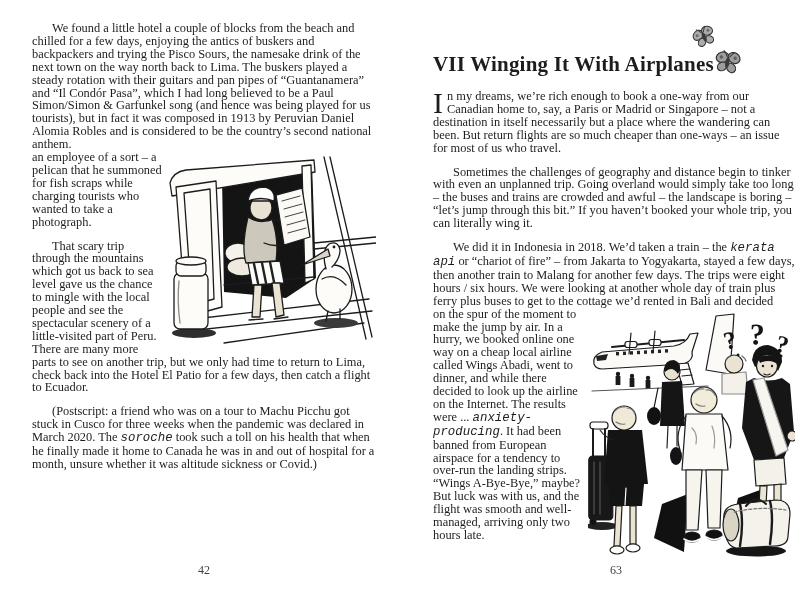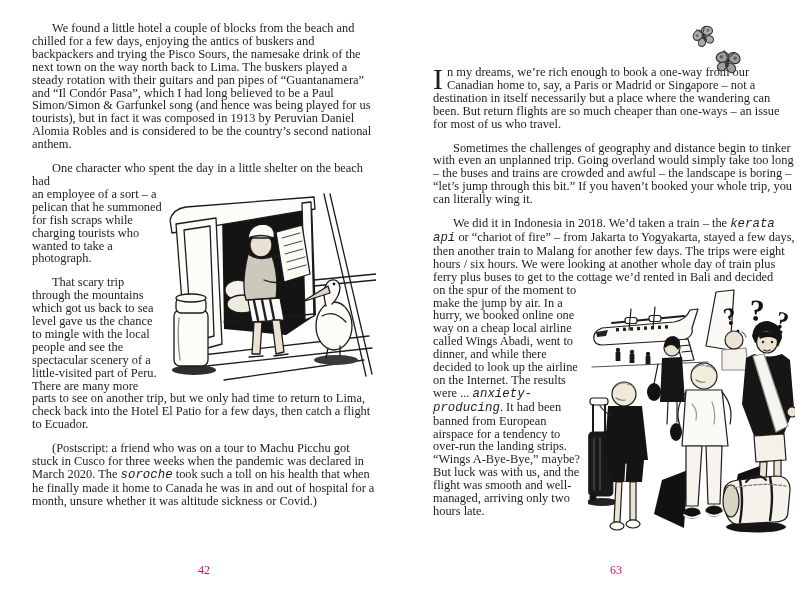--- a/index.html
+++ b/index.html
@@ -23,32 +23,31 @@
   .illu svg{display:block;width:100%;height:100%;}
   .chapterHead{position:relative;padding-top:30px;margin-bottom:14px;}
   .chapterTitle{
     font-size:21px;line-height:24px;font-weight:bold;margin:0;
     font-family:"Liberation Serif","DejaVu Serif",serif;letter-spacing:.2px;
   }
   .bfly{position:absolute;display:block;}
   .b1{left:260px;top:4px;transform:rotate(-22deg);}
   .b2{left:282px;top:30px;transform:rotate(10deg) scale(1.15);}
   .dropcap{float:left;font-size:30px;line-height:24px;padding:1px 4px 0 0;}
-  .pagenum{position:absolute;top:563px;font-size:12px;color:#be185d;}
+  .pagenum{position:absolute;top:563px;font-size:12px;color:#404040;}
   .pnL{left:198px;}
   .pnR{left:610px;}
 </style>
 </head>
 <body>
 
 <div class="spread">
 
   <section class="page pageL">
     <p class="body indent">We found a little hotel a couple of blocks from the beach and chilled for a few days, enjoying the antics of buskers and backpackers and trying the Pisco Sours, the namesake drink of the next town on the way north back to Lima. The buskers played a steady rotation with their guitars and pan pipes of “Guantanamera” and “Il Condór Pasa”, which I had long believed to be a Paul Simon/Simon &amp; Garfunkel song (and hence was being played for us tourists), but in fact it was composed in 1913 by Peruvian Daniel Alomia Robles and is considered to be the country’s second national anthem.</p>
-    <p class="body indent psp">One character who spent the day in a little shelter on the beach had</p>
 
     <div class="wrapflow">
       <figure class="illu illuL" aria-label="Ink sketch of a man reading a newspaper inside a dark beach shelter, a pelican standing beside him and a jar in the foreground">
         <svg viewBox="0 0 212 196" xmlns="http://www.w3.org/2000/svg">
           <g stroke="#1b1b1b" stroke-width="1.3" fill="none" stroke-linecap="round" stroke-linejoin="round">
 
             <g>
               <path d="M58 26 L148 13 L152 127 L122 147 L60 141 Z" fill="#141414" stroke="none"></path>
               <path d="M6 32 Q9 21 22 19 L150 9 L151 21 L8 45 Z" fill="#fdfcf9"></path>
               <path d="M12 36 L52 30 L58 156 L22 166 Z" fill="#fdfcf9"></path>
@@ -115,20 +114,21 @@
       </figure>
       <p class="body">an employee of a sort – a pelican that he summoned for fish scraps while charging tourists who wanted to take a photograph.</p>
       <p class="body indent psp">That scary trip through the mountains which got us back to sea level gave us the chance to mingle with the local people and see the spectacular scenery of a little-visited part of Peru. There are many more parts to see on another trip, but we only had time to return to Lima, check back into the Hotel El Patio for a few days, then catch a flight to Ecuador.</p>
     </div>
 
     <p class="body indent psp"><span>(Postscript: a friend who was on a tour to Machu Picchu got stuck in Cusco for three weeks when the pandemic was declared in March 2020. The </span><span class="it">soroche</span><span> took such a toll on his health that when he finally made it home to Canada he was in and out of hospital for a month, unsure whether it was altitude sickness or Covid.)</span></p>
   </section>
 
   <section class="page pageR">
     <header class="chapterHead">
+      <h1 class="chapterTitle">VII Winging It With Airplanes</h1>
       <span class="bfly b1" aria-label="butterfly">
         <svg width="24" height="22" viewBox="0 0 24 22" xmlns="http://www.w3.org/2000/svg">
           <g stroke="#2f2f2f" stroke-width="1" fill="#ababab">
             <ellipse cx="7" cy="7" rx="5.5" ry="4.5" transform="rotate(-25 7 7)"></ellipse>
             <ellipse cx="17" cy="6" rx="5.5" ry="4.5" transform="rotate(25 17 6)"></ellipse>
             <ellipse cx="8" cy="15" rx="4.2" ry="3.6" transform="rotate(-40 8 15)"></ellipse>
             <ellipse cx="16" cy="15" rx="4.2" ry="3.6" transform="rotate(40 16 15)"></ellipse>
           </g>
           <circle cx="6" cy="7" r="1.5" fill="#6e6e6e"></circle>
           <circle cx="18" cy="6" r="1.5" fill="#6e6e6e"></circle>

